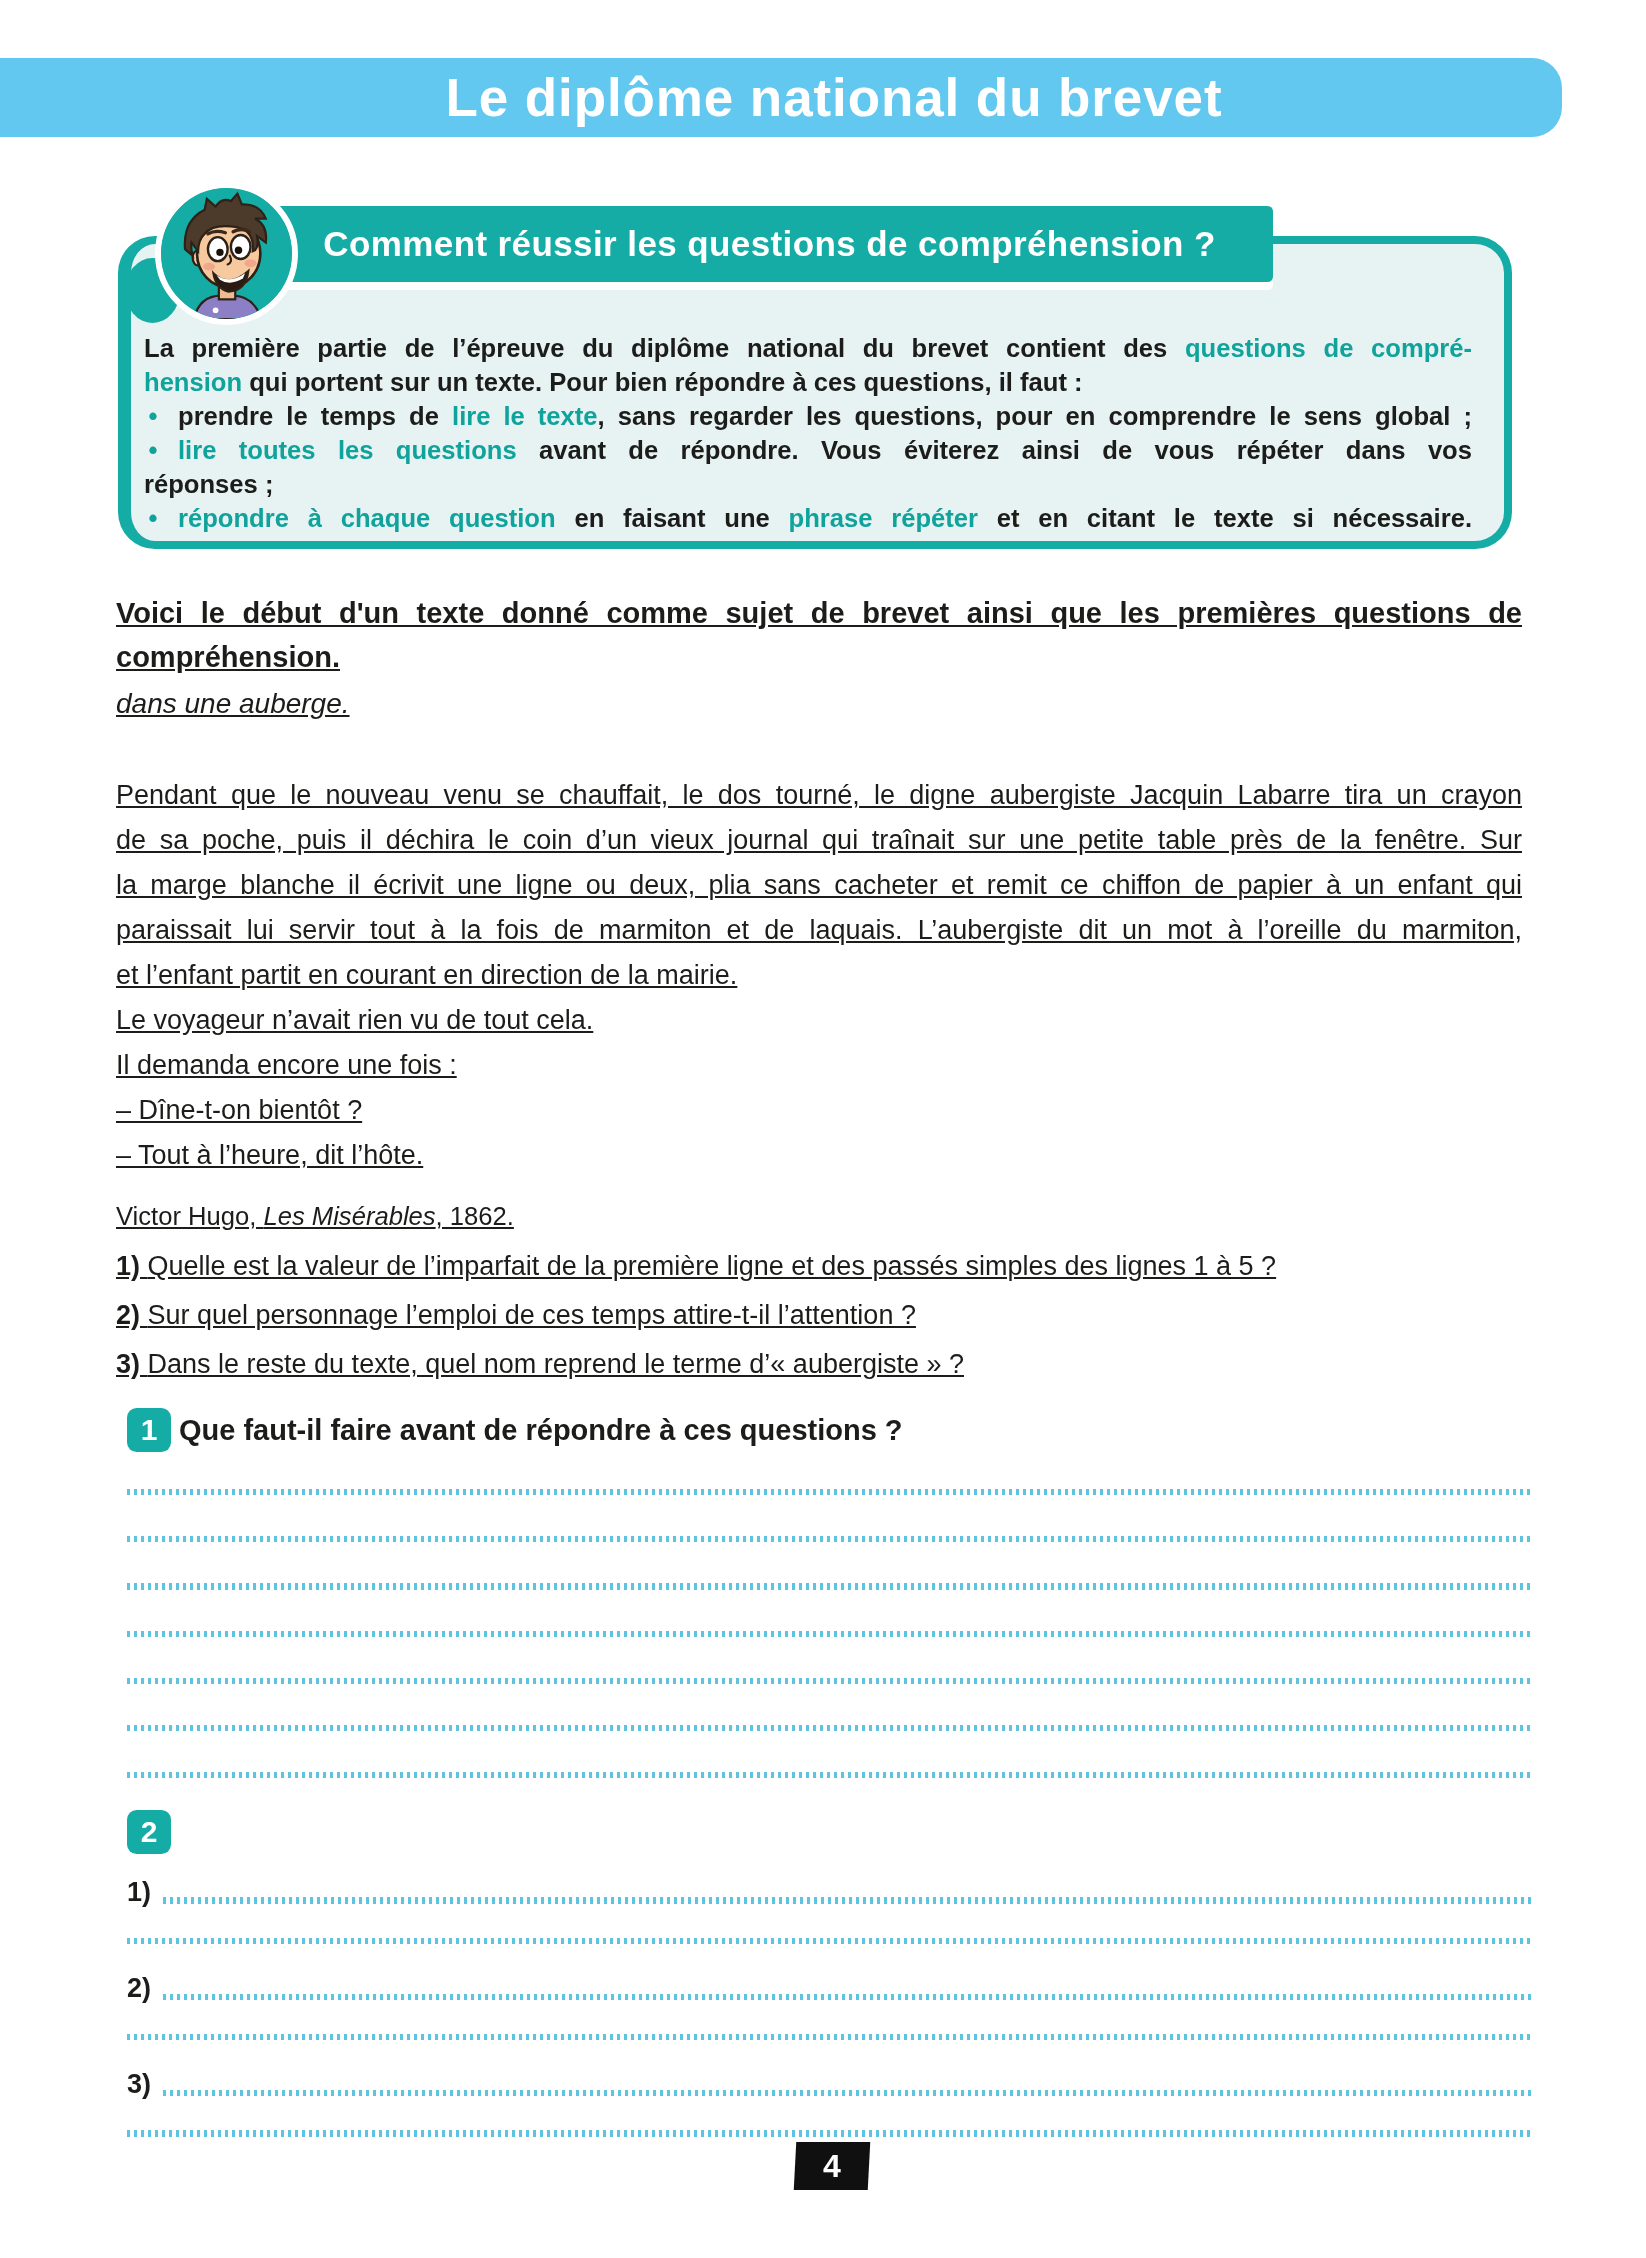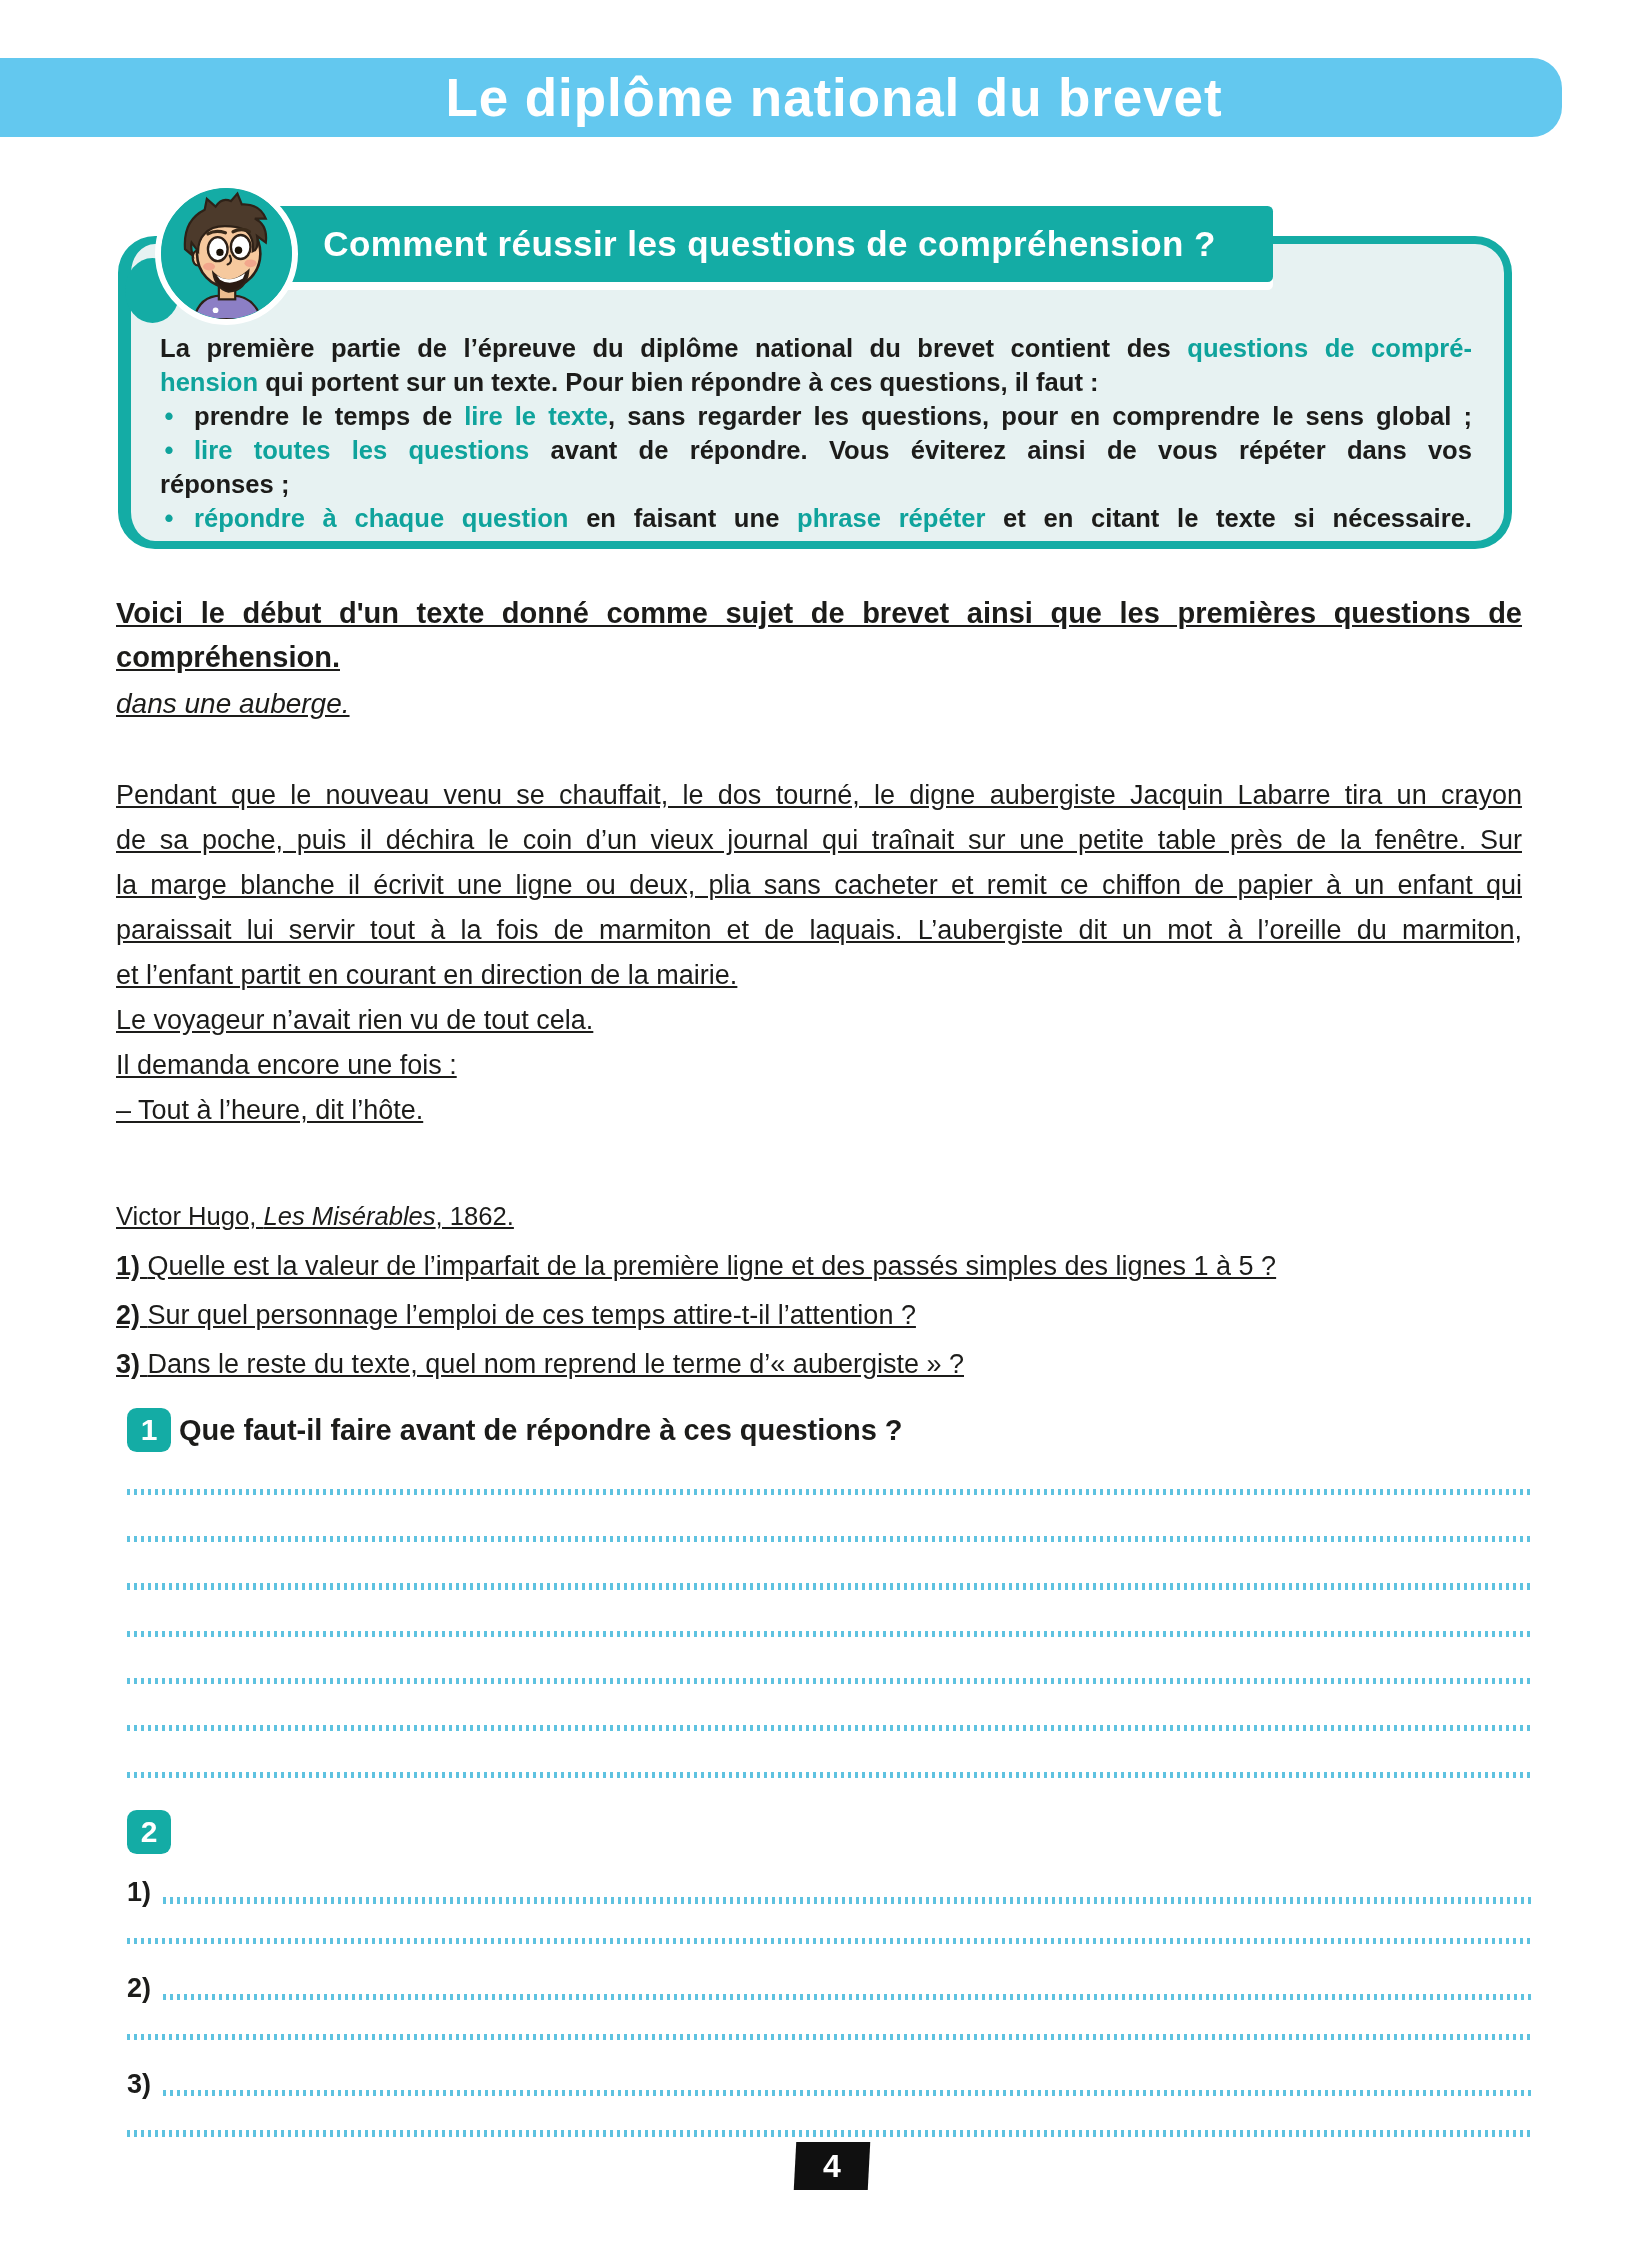--- a/index.html
+++ b/index.html
@@ -12,21 +12,21 @@
     position:absolute;left:0;top:58px;width:1562px;height:79px;
     background:var(--banner);border-radius:0 30px 30px 0;
     display:flex;align-items:center;justify-content:center;padding-left:106px;box-sizing:border-box;
   }
   .banner-title{font-size:53px;font-weight:700;color:#fff;letter-spacing:0.9px;}
   
   .tipbox{
     position:absolute;left:118px;top:236px;width:1394px;height:313px;box-sizing:border-box;
     background:var(--boxbg);border:8.8px solid var(--teal);border-left-width:13.2px;border-radius:37px;
   }
-  .tipbox-body{padding:87px 32px 0 29px;font-size:25.6px;font-weight:700;line-height:34px;}
+  .tipbox-body{padding:87px 32px 0 13px;font-size:25.6px;font-weight:700;line-height:34px;}
   .band{
     position:absolute;left:266px;top:206px;width:1007px;height:76px;z-index:3;
     background:var(--teal);border-radius:5.3px;box-shadow:0 8px 0 #ffffff;
     display:flex;align-items:center;justify-content:center;
   }
   .band-title{color:#fff;font-size:35px;font-weight:700;letter-spacing:0.4px;}
   .tail{
     position:absolute;left:125px;top:258px;width:55px;height:65px;background:var(--teal);
     border-radius:50%;z-index:3;
   }
@@ -142,20 +142,21 @@
       <div class="tl l-l"><span class="seg-n">dans une auberge.</span></div>
     </div>
   <div class="col passage">
       <div class="tl l-j"><span class="seg-n">Pendant que le nouveau venu se chauffait, le dos tourné, le digne aubergiste Jacquin Labarre tira un crayon</span></div>
       <div class="tl l-j"><span class="seg-n">de sa poche, puis il déchira le coin d’un vieux journal qui traînait sur une petite table près de la fenêtre. Sur</span></div>
       <div class="tl l-j"><span class="seg-n">la marge blanche il écrivit une ligne ou deux, plia sans cacheter et remit ce chiffon de papier à un enfant qui</span></div>
       <div class="tl l-j"><span class="seg-n">paraissait lui servir tout à la fois de marmiton et de laquais. L’aubergiste dit un mot à l’oreille du marmiton,</span></div>
       <div class="tl l-l"><span class="seg-n">et l’enfant partit en courant en direction de la mairie.</span></div>
       <div class="tl l-l"><span class="seg-n">Le voyageur n’avait rien vu de tout cela.</span></div>
       <div class="tl l-l"><span class="seg-n">Il demanda encore une fois :</span></div>
+      <div class="tl l-l"><span class="seg-n">– Dîne-t-on bientôt ?</span></div>
       <div class="tl l-l"><span class="seg-n">– Tout à l’heure, dit l’hôte.</span></div>
     </div>
   <div class="col attribution">
       <div class="tl l-l"><span class="seg-n">Victor Hugo, </span><span class="seg-i">Les Misérables</span><span class="seg-n">, 1862.</span></div>
     </div>
   <div class="col questions">
       <div class="tl l-l"><span class="seg-b">1) </span><span class="seg-n">Quelle est la valeur de l’imparfait de la première ligne et des passés simples des lignes 1 à 5 ?</span></div>
       <div class="tl l-l"><span class="seg-b">2) </span><span class="seg-n">Sur quel personnage l’emploi de ces temps attire-t-il l’attention ?</span></div>
       <div class="tl l-l"><span class="seg-b">3) </span><span class="seg-n">Dans le reste du texte, quel nom reprend le terme d’« aubergiste » ?</span></div>
     </div>

